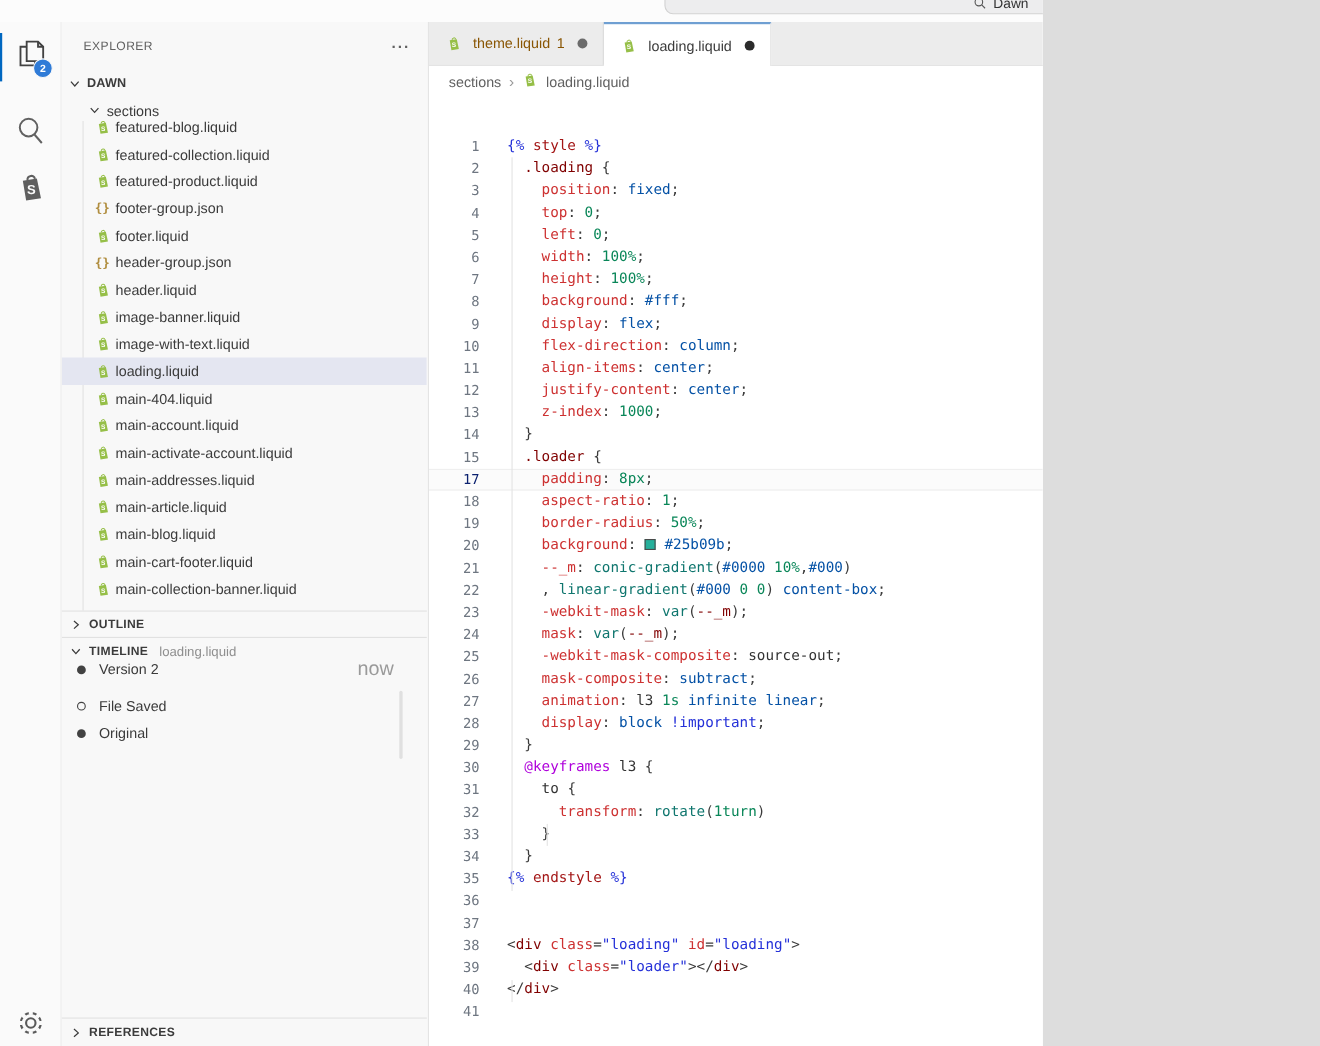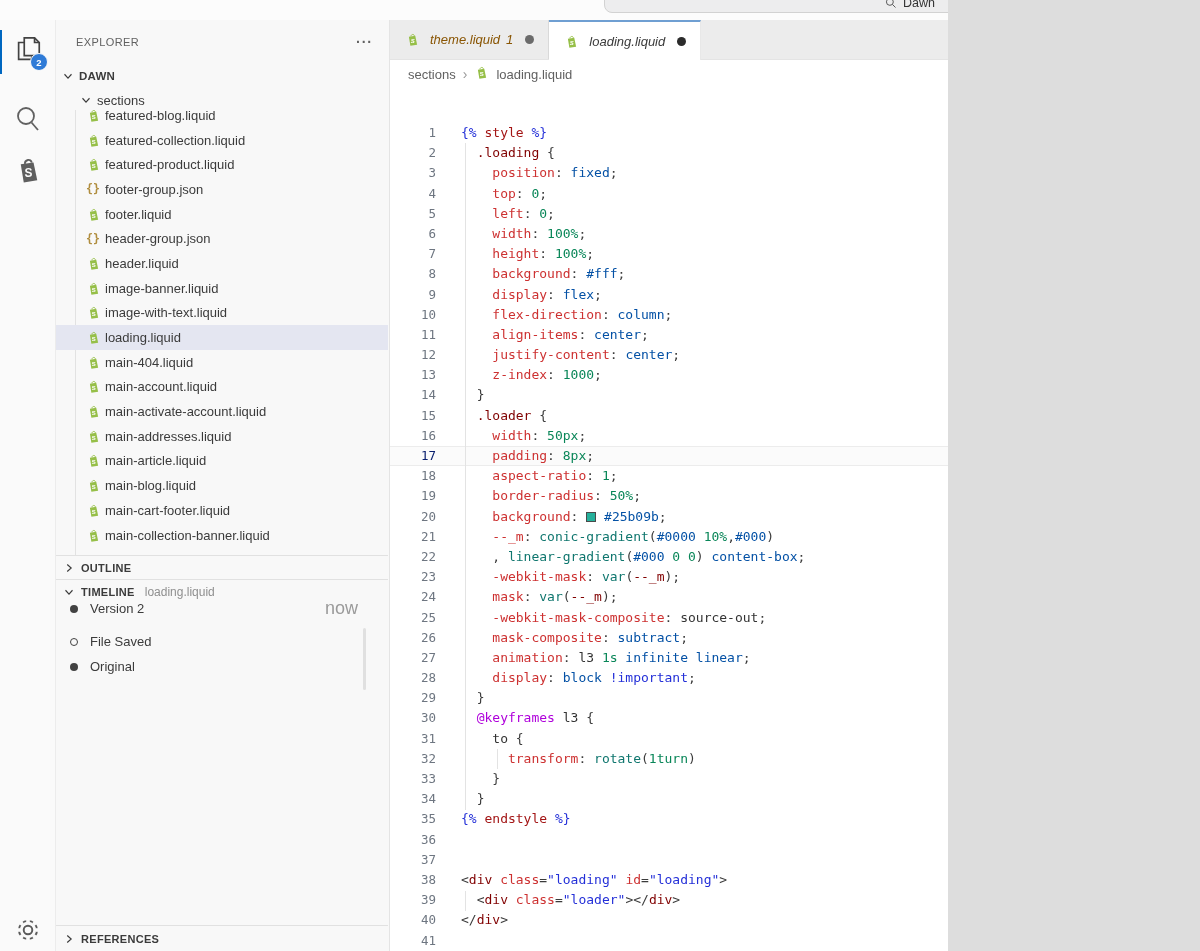--- a/index.html
+++ b/index.html
@@ -49,21 +49,21 @@
   .tdot{width:8px;height:8px;border-radius:50%;background:#424242;margin-right:12px;flex:0 0 8px;}
   .tdot.hollow{background:#f8f8f8;border:1.5px solid #424242;width:6px;height:6px;flex-basis:6px;}
   .ttime{margin-left:auto;margin-right:30px;color:#9a9a9a;font-size:18px;}
   .sb-scrollline{position:absolute;left:307px;top:608px;width:3px;height:62px;background:#e0e0e0;border-radius:2px;}
 
   
   .editor{position:absolute;left:390px;top:20px;right:0;bottom:0;background:#fff;}
   .tabbar{position:absolute;top:0;left:0;right:0;height:40px;background:#ececec;display:flex;
           border-bottom:1px solid #e4e4e4;box-sizing:border-box;}
   .tab{display:flex;align-items:center;gap:6px;padding:0 14px;font-size:13px;position:relative;
-       border-right:1px solid #d9d9d9;background:#ececec;box-sizing:border-box;cursor:pointer;font-style:italic;}
+       border-right:1px solid #d9d9d9;background:#ececec;box-sizing:border-box;cursor:pointer;}
   .tab.active{background:#fff;border-top:2px solid #6f9fd2;margin-bottom:-1px;border-right-color:#e8e8e8;}
   .tab.modified .tab-label,.tab.modified .tab-badge{color:#895503;}
   .dirty-dot{width:9px;height:9px;border-radius:50%;background:#6b6b6b;margin-left:6px;}
   .tab.active .dirty-dot{background:#2b2b2b;}
   .breadcrumb{position:absolute;top:40px;left:0;right:0;height:28px;display:flex;align-items:center;
               padding-left:18px;font-size:13px;color:#616161;gap:7px;background:#fff;}
   .bc-sep{color:#9a9a9a;font-size:14px;}
 
   .code{position:absolute;top:103px;left:0;right:0;bottom:0;font-family:"DejaVu Sans Mono",monospace;
         font-size:13px;line-height:20.2px;}
@@ -411,21 +411,20 @@
         <div class="code-line"><span class="ln">6</span><span class="lc"><span class="tk-prop">    width</span><span class="tk-pun">: </span><span class="tk-num">100%</span><span class="tk-pun">;</span></span></div>
         <div class="code-line"><span class="ln">7</span><span class="lc"><span class="tk-prop">    height</span><span class="tk-pun">: </span><span class="tk-num">100%</span><span class="tk-pun">;</span></span></div>
         <div class="code-line"><span class="ln">8</span><span class="lc"><span class="tk-prop">    background</span><span class="tk-pun">: </span><span class="tk-val">#fff</span><span class="tk-pun">;</span></span></div>
         <div class="code-line"><span class="ln">9</span><span class="lc"><span class="tk-prop">    display</span><span class="tk-pun">: </span><span class="tk-val">flex</span><span class="tk-pun">;</span></span></div>
         <div class="code-line"><span class="ln">10</span><span class="lc"><span class="tk-prop">    flex-direction</span><span class="tk-pun">: </span><span class="tk-val">column</span><span class="tk-pun">;</span></span></div>
         <div class="code-line"><span class="ln">11</span><span class="lc"><span class="tk-prop">    align-items</span><span class="tk-pun">: </span><span class="tk-val">center</span><span class="tk-pun">;</span></span></div>
         <div class="code-line"><span class="ln">12</span><span class="lc"><span class="tk-prop">    justify-content</span><span class="tk-pun">: </span><span class="tk-val">center</span><span class="tk-pun">;</span></span></div>
         <div class="code-line"><span class="ln">13</span><span class="lc"><span class="tk-prop">    z-index</span><span class="tk-pun">: </span><span class="tk-num">1000</span><span class="tk-pun">;</span></span></div>
         <div class="code-line"><span class="ln">14</span><span class="lc"><span class="tk-pun">  }</span></span></div>
         <div class="code-line"><span class="ln">15</span><span class="lc"><span class="tk-sel">  .loader</span><span class="tk-pun"> {</span></span></div>
-        <div class="code-line"><span class="ln">16</span><span class="lc"><span class="tk-prop">    width</span><span class="tk-pun">: </span><span class="tk-num">50px</span><span class="tk-pun">;</span></span></div>
         <div class="code-line cur"><span class="ln">17</span><span class="lc"><span class="tk-prop">    padding</span><span class="tk-pun">: </span><span class="tk-num">8px</span><span class="tk-pun">;</span></span></div>
         <div class="code-line"><span class="ln">18</span><span class="lc"><span class="tk-prop">    aspect-ratio</span><span class="tk-pun">: </span><span class="tk-num">1</span><span class="tk-pun">;</span></span></div>
         <div class="code-line"><span class="ln">19</span><span class="lc"><span class="tk-prop">    border-radius</span><span class="tk-pun">: </span><span class="tk-num">50%</span><span class="tk-pun">;</span></span></div>
         <div class="code-line"><span class="ln">20</span><span class="lc"><span class="tk-prop">    background</span><span class="tk-pun">: </span><span class="swatch" style="background: rgb(37, 176, 155);"></span><span class="tk-val"> #25b09b</span><span class="tk-pun">;</span></span></div>
         <div class="code-line"><span class="ln">21</span><span class="lc"><span class="tk-prop">    --_m</span><span class="tk-pun">: </span><span class="tk-fn">conic-gradient</span><span class="tk-pun">(</span><span class="tk-val">#0000</span><span class="tk-num"> 10%</span><span class="tk-pun">,</span><span class="tk-val">#000</span><span class="tk-pun">)</span></span></div>
         <div class="code-line"><span class="ln">22</span><span class="lc"><span class="tk-pun">    , </span><span class="tk-fn">linear-gradient</span><span class="tk-pun">(</span><span class="tk-val">#000</span><span class="tk-num"> 0 0</span><span class="tk-pun">) </span><span class="tk-val">content-box</span><span class="tk-pun">;</span></span></div>
         <div class="code-line"><span class="ln">23</span><span class="lc"><span class="tk-prop">    -webkit-mask</span><span class="tk-pun">: </span><span class="tk-fn">var</span><span class="tk-pun">(</span><span class="tk-sel">--_m</span><span class="tk-pun">);</span></span></div>
         <div class="code-line"><span class="ln">24</span><span class="lc"><span class="tk-prop">    mask</span><span class="tk-pun">: </span><span class="tk-fn">var</span><span class="tk-pun">(</span><span class="tk-sel">--_m</span><span class="tk-pun">);</span></span></div>
         <div class="code-line"><span class="ln">25</span><span class="lc"><span class="tk-prop">    -webkit-mask-composite</span><span class="tk-pun">: </span><span class="tk-txt">source-out</span><span class="tk-pun">;</span></span></div>
         <div class="code-line"><span class="ln">26</span><span class="lc"><span class="tk-prop">    mask-composite</span><span class="tk-pun">: </span><span class="tk-val">subtract</span><span class="tk-pun">;</span></span></div>

